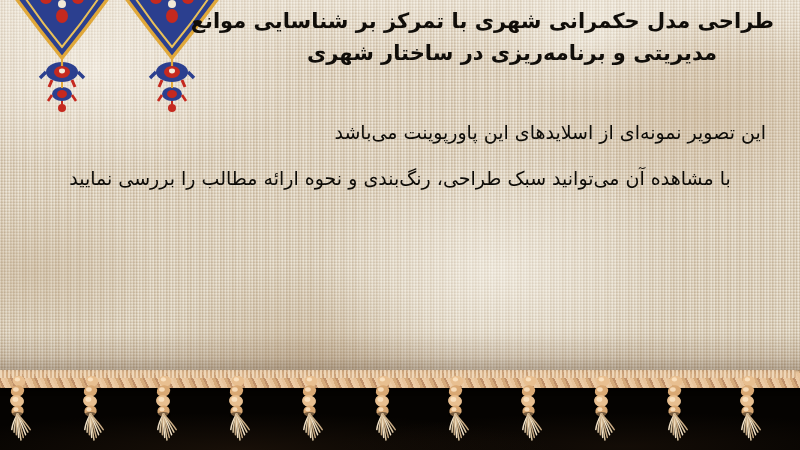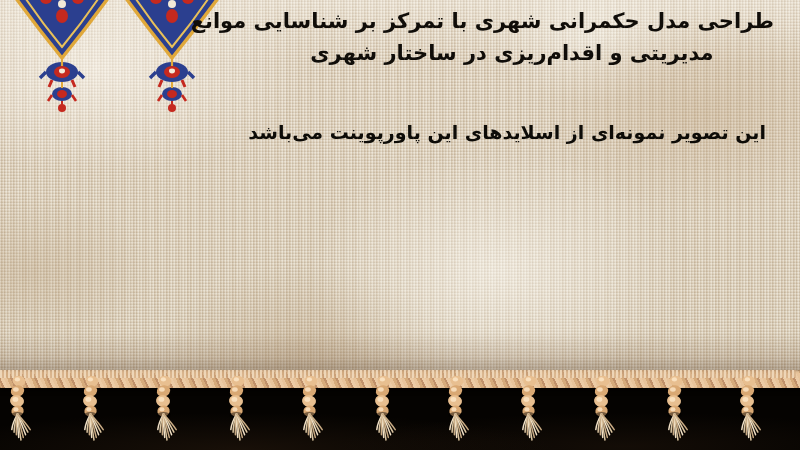--- a/index.html
+++ b/index.html
@@ -88,21 +88,20 @@
   .body-block {
     position: absolute;
     right: 34px;
     top: 110px;
     width: 732px;
     color: #0d0b07;
     font-size: 19px;
     line-height: 2.42;
     direction: rtl;
     text-align: center;
-    font-weight: bold;
   }
   .body-line { display: block; white-space: nowrap; }
   .body-line.l1 { text-align: right; }
 
   
   .fringe-zone {
     position: absolute;
     left: 0;
     top: 370px;
     width: 800px;
@@ -268,25 +267,26 @@
       </g>
       <circle cx="56" cy="154" r="4" fill="#c5291f"></circle>
       <path d="M56 104 L56 112" stroke="#e0a83a" stroke-width="2.2"></path>
       <path d="M56 128 L56 134" stroke="#e0a83a" stroke-width="2"></path>
       <path d="M56 147 L56 151" stroke="#c5291f" stroke-width="2"></path>
     </svg>
   </div>
 
   <div class="title-block nosel">
     <span class="title-line">طراحی مدل حکمرانی شهری با تمرکز بر شناسایی موانع</span>
-    <span class="title-line">مدیریتی و اقدام‌ریزی در ساختار شهری</span>
+    <span class="title-line">مدیریتی و برنامه‌ریزی در ساختار شهری</span>
   </div>
 
   <div class="body-block nosel">
     <span class="body-line l1">این تصویر نمونه‌ای از اسلایدهای این پاورپوینت می‌باشد</span>
+    <span class="body-line">با مشاهده آن می‌توانید سبک طراحی، رنگ‌بندی و نحوه ارائه مطالب را بررسی نمایید</span>
   </div>
 
   <div class="fringe-zone">
     <div class="cord">
       <div class="cord-fuzz"></div>
     </div>
     <div id="tassels">
         <div class="tassel" style="left: 8px;"><svg width="34" height="74" viewBox="0 0 34 74">
             <ellipse cx="15" cy="5" rx="6.4" ry="5.2" fill="#e8bf90" transform="rotate(10 15 5)"></ellipse>
             <ellipse cx="13.4" cy="3.4" rx="2.688" ry="2.08" fill="rgba(255,235,205,0.75)"></ellipse>

